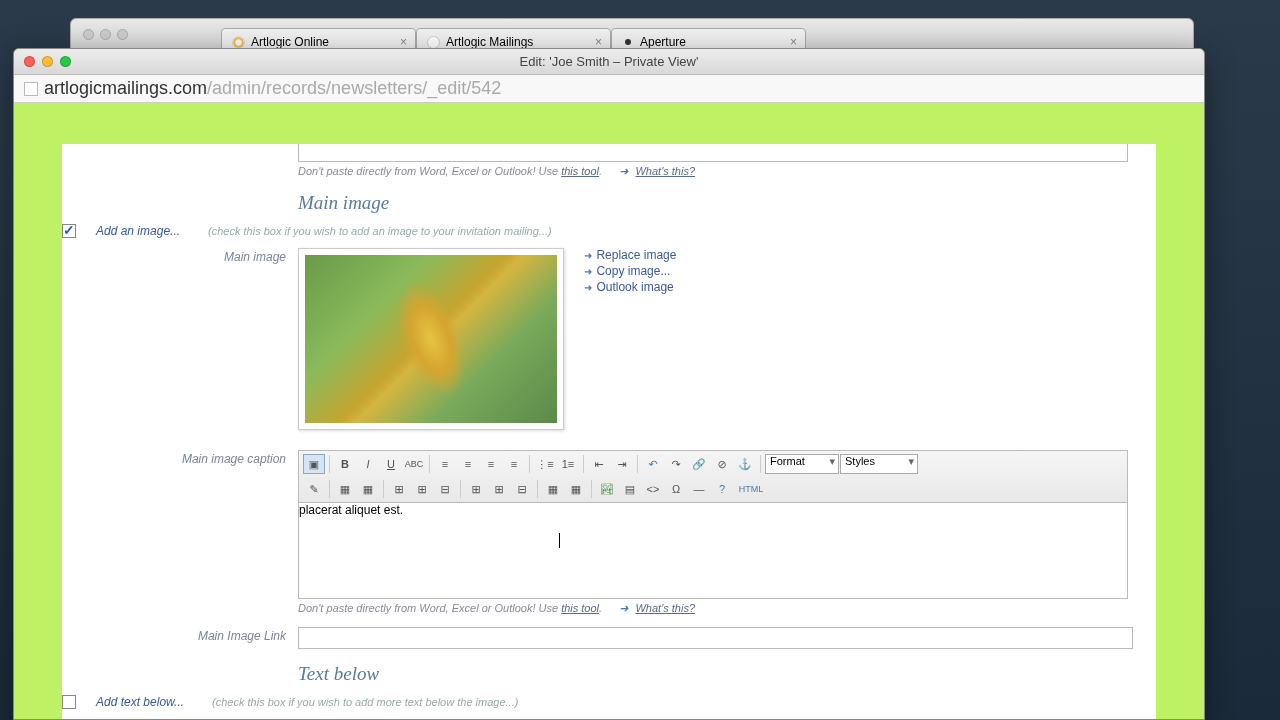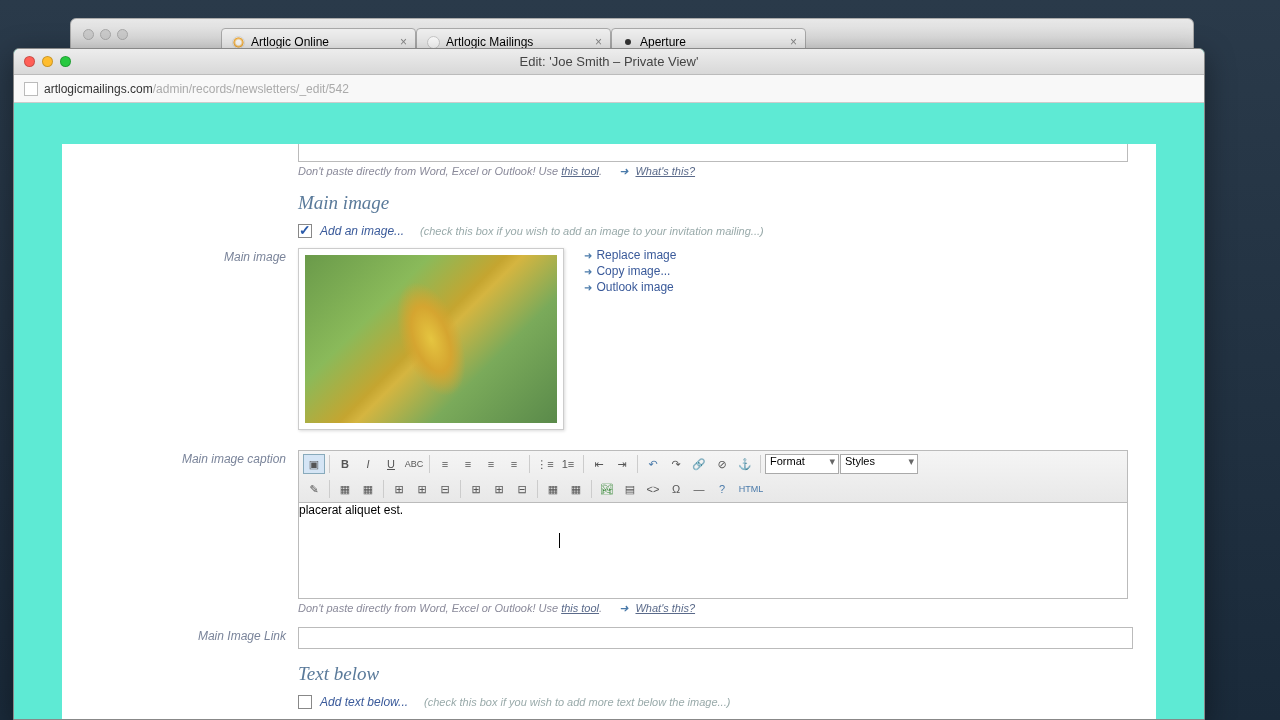--- a/index.html
+++ b/index.html
@@ -8,49 +8,49 @@
 
 .bg-browser { position: absolute; top: 18px; left: 70px; width: 1124px; height: 40px; background: linear-gradient(#e8e8e8, #d0d0d0); border-radius: 6px 6px 0 0; border: 1px solid #aaa; }
 .bg-traffic { display: flex; gap: 6px; padding: 10px 12px; }
 .bg-dot { width: 11px; height: 11px; border-radius: 50%; background: #ccc; border: 1px solid #aaa; }
 .bg-tabs { position: absolute; top: 9px; left: 150px; display: flex; gap: 0; }
 .bg-tab { background: #f0f0f0; border: 1px solid #aaa; padding: 6px 28px 6px 10px; border-radius: 4px 4px 0 0; font-size: 12px; display: flex; align-items: center; gap: 6px; position: relative; width: 195px; }
 .bg-tab .favicon { width: 13px; height: 13px; border-radius: 50%; }
 .bg-tab .close { position: absolute; right: 8px; color: #888; cursor: pointer; }
 
 
-.modal { position: absolute; top: 48px; left: 13px; width: 1192px; height: 672px; background: #5eead4; border: 1px solid #888; border-radius: 6px 6px 0 0; box-shadow: 0 8px 30px rgba(0,0,0,0.4); overflow: hidden; }
+.modal { position: absolute; top: 48px; left: 13px; width: 1192px; height: 672px; background: #bef264; border: 1px solid #888; border-radius: 6px 6px 0 0; box-shadow: 0 8px 30px rgba(0,0,0,0.4); overflow: hidden; }
 .modal-titlebar { height: 26px; background: linear-gradient(#ededed, #d8d8d8); border-bottom: 1px solid #bbb; display: flex; align-items: center; padding: 0 10px; position: relative; }
 .traffic { display: flex; gap: 7px; }
 .dot { width: 11px; height: 11px; border-radius: 50%; border: 1px solid rgba(0,0,0,0.2); }
 .dot.red { background: #ff5f57; }
 .dot.yel { background: #ffbd2e; }
 .dot.grn { background: #28c940; }
 .modal-title { position: absolute; left: 0; right: 0; text-align: center; font-size: 13px; color: #444; }
 
 .addrbar { height: 28px; background: #f8f8f8; border-bottom: 1px solid #ccc; display: flex; align-items: center; padding: 0 10px; }
 .page-icon { width: 14px; height: 14px; border: 1px solid #bbb; background: #fff; margin-right: 6px; }
-.addr { font-size: 12px; color: #333; }
+.addr { font-size: 18px; color: #333; }
 .addr .gray { color: #aaa; }
 
 .page-heading { text-align: center; font-size: 15px; font-weight: bold; padding: 10px 0; }
 
 .content { position: absolute; top: 95px; left: 48px; right: 48px; bottom: 0; background: #fff; }
 
 .form-row { display: flex; margin-bottom: 6px; }
 .form-label { width: 236px; text-align: right; padding-right: 12px; font-style: italic; color: #7a849a; font-size: 12px; padding-top: 2px; }
 .form-field { flex: 1; }
 
 .hint { font-style: italic; color: #8a8a9a; font-size: 11px; margin-top: 3px; }
 .hint a { color: #5a6a8a; text-decoration: underline; }
 .hint .arrow { color: #4a7aaa; margin: 0 4px 0 14px; }
 
 .section-title { font-family: Georgia, serif; font-style: italic; color: #5a7a9a; font-size: 19px; margin: 14px 0 10px 236px; }
 
-.checkbox-row { display: flex; align-items: center; gap: 8px; margin-left: 236px; margin-bottom: 10px; }
+.checkbox-row { display: flex; align-items: center; gap: 20px; margin-bottom: 10px; }
 .checkbox-custom { width: 14px; height: 14px; border: 1px solid #888; background: #fff; position: relative; }
 .checkbox-custom.checked::after { content: "✓"; position: absolute; top: -3px; left: 0; color: #2a5aaa; font-weight: bold; font-size: 14px; }
 .checkbox-label { color: #3a5a9a; font-style: italic; font-size: 12px; }
 .checkbox-hint { font-style: italic; color: #9aa; font-size: 11px; margin-left: 8px; }
 
 .image-preview { width: 266px; height: 182px; border: 1px solid #ccc; padding: 6px; background: #fff; box-shadow: 1px 1px 3px rgba(0,0,0,0.15); }
 .image-inner { width: 100%; height: 100%; background: linear-gradient(135deg, #6a9a4a 0%, #8aba5a 30%, #c5a530 48%, #d5b540 52%, #7aaa5a 70%, #5a8a4a 100%); position: relative; overflow: hidden; }
 .flower { position: absolute; left: 50%; top: 50%; transform: translate(-50%, -50%) rotate(-20deg); width: 60px; height: 120px; background: radial-gradient(ellipse at center, #e5c540 0%, #d5a530 40%, transparent 70%); border-radius: 50% 50% 40% 40%; }
 
 .img-actions { margin-left: 20px; }

